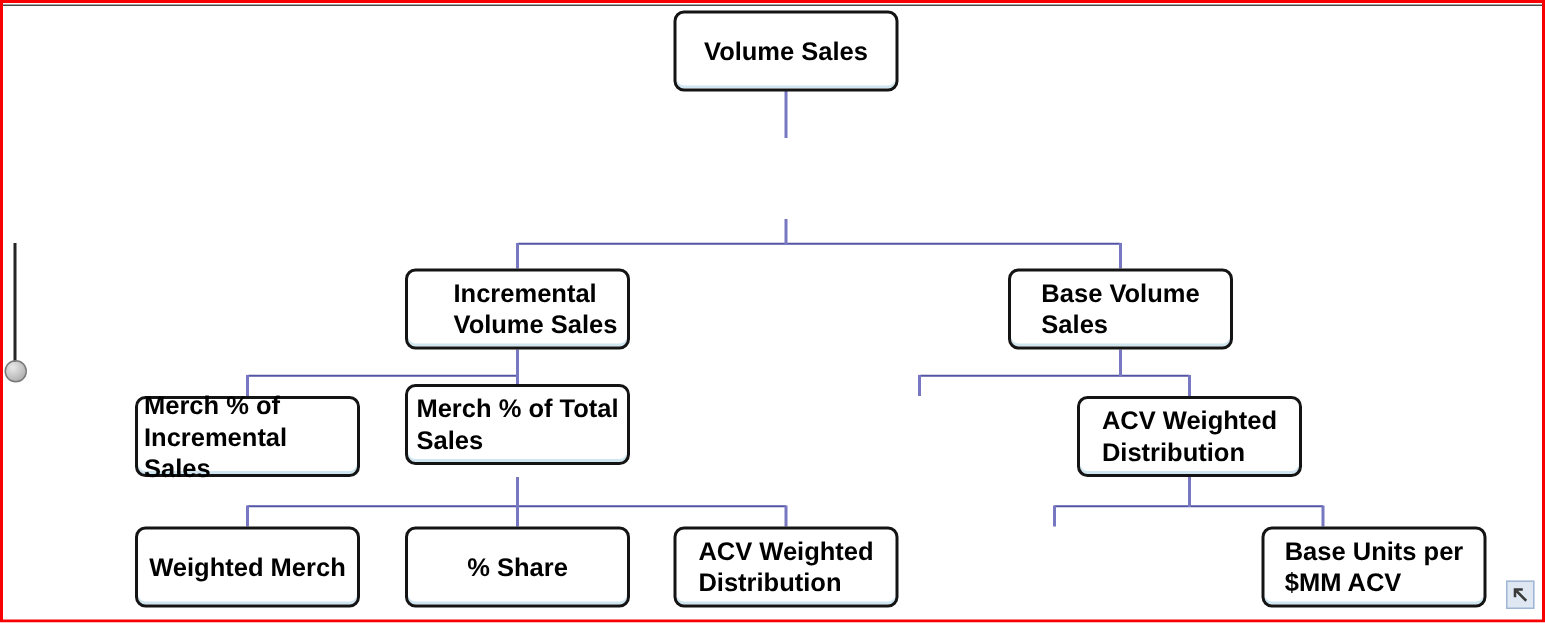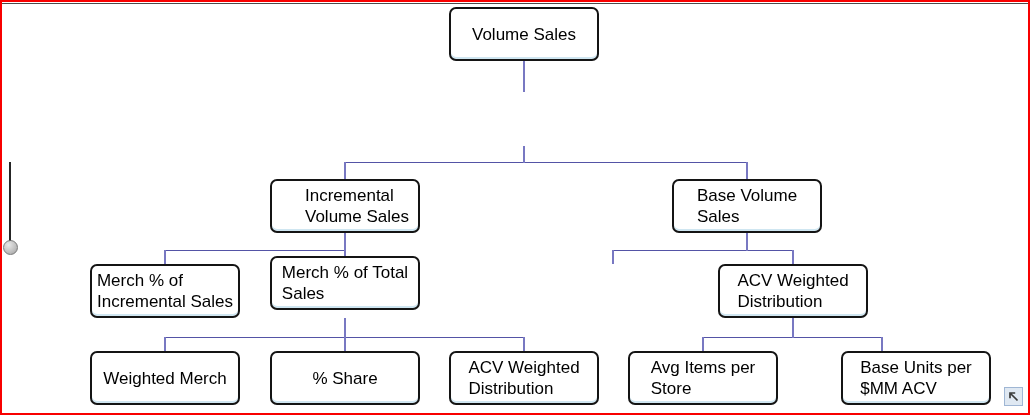--- a/index.html
+++ b/index.html
@@ -31,20 +31,21 @@
     height: 54px;
     box-sizing: border-box;
     background: #ffffff;
     border: 2px solid #141414;
     border-radius: 7px;
     box-shadow: inset 0 -2px 0 rgba(160, 205, 228, 0.5);
     display: flex;
     align-items: center;
     justify-content: center;
     cursor: default;
+    font-weight: bold;
   }
   .node-label {
     white-space: pre-line;
     text-align: left;
     font-size: 17px;
     line-height: 21px;
     color: #000000;
     padding: 0 4px;
   }
   .slider-track {
@@ -137,24 +138,20 @@
   <div class="node" style="left:88px; top:349px;">
     <span class="node-label">Weighted Merch</span>
   </div>
   <div class="node" style="left:268px; top:349px;">
     <span class="node-label">% Share</span>
   </div>
   <div class="node" style="left:447px; top:349px;">
     <span class="node-label">ACV Weighted
 Distribution</span>
   </div>
-  <div class="node" style="left:626px; top:349px;">
-    <span class="node-label">Avg Items per
-Store</span>
-  </div>
   <div class="node" style="left:839px; top:349px;">
     <span class="node-label">Base Units per
 $MM ACV</span>
   </div>
 
   <div class="slider-track"></div>
   <div class="slider-handle"></div>
 
   <div class="corner-button">
     <span style="display:flex;">

